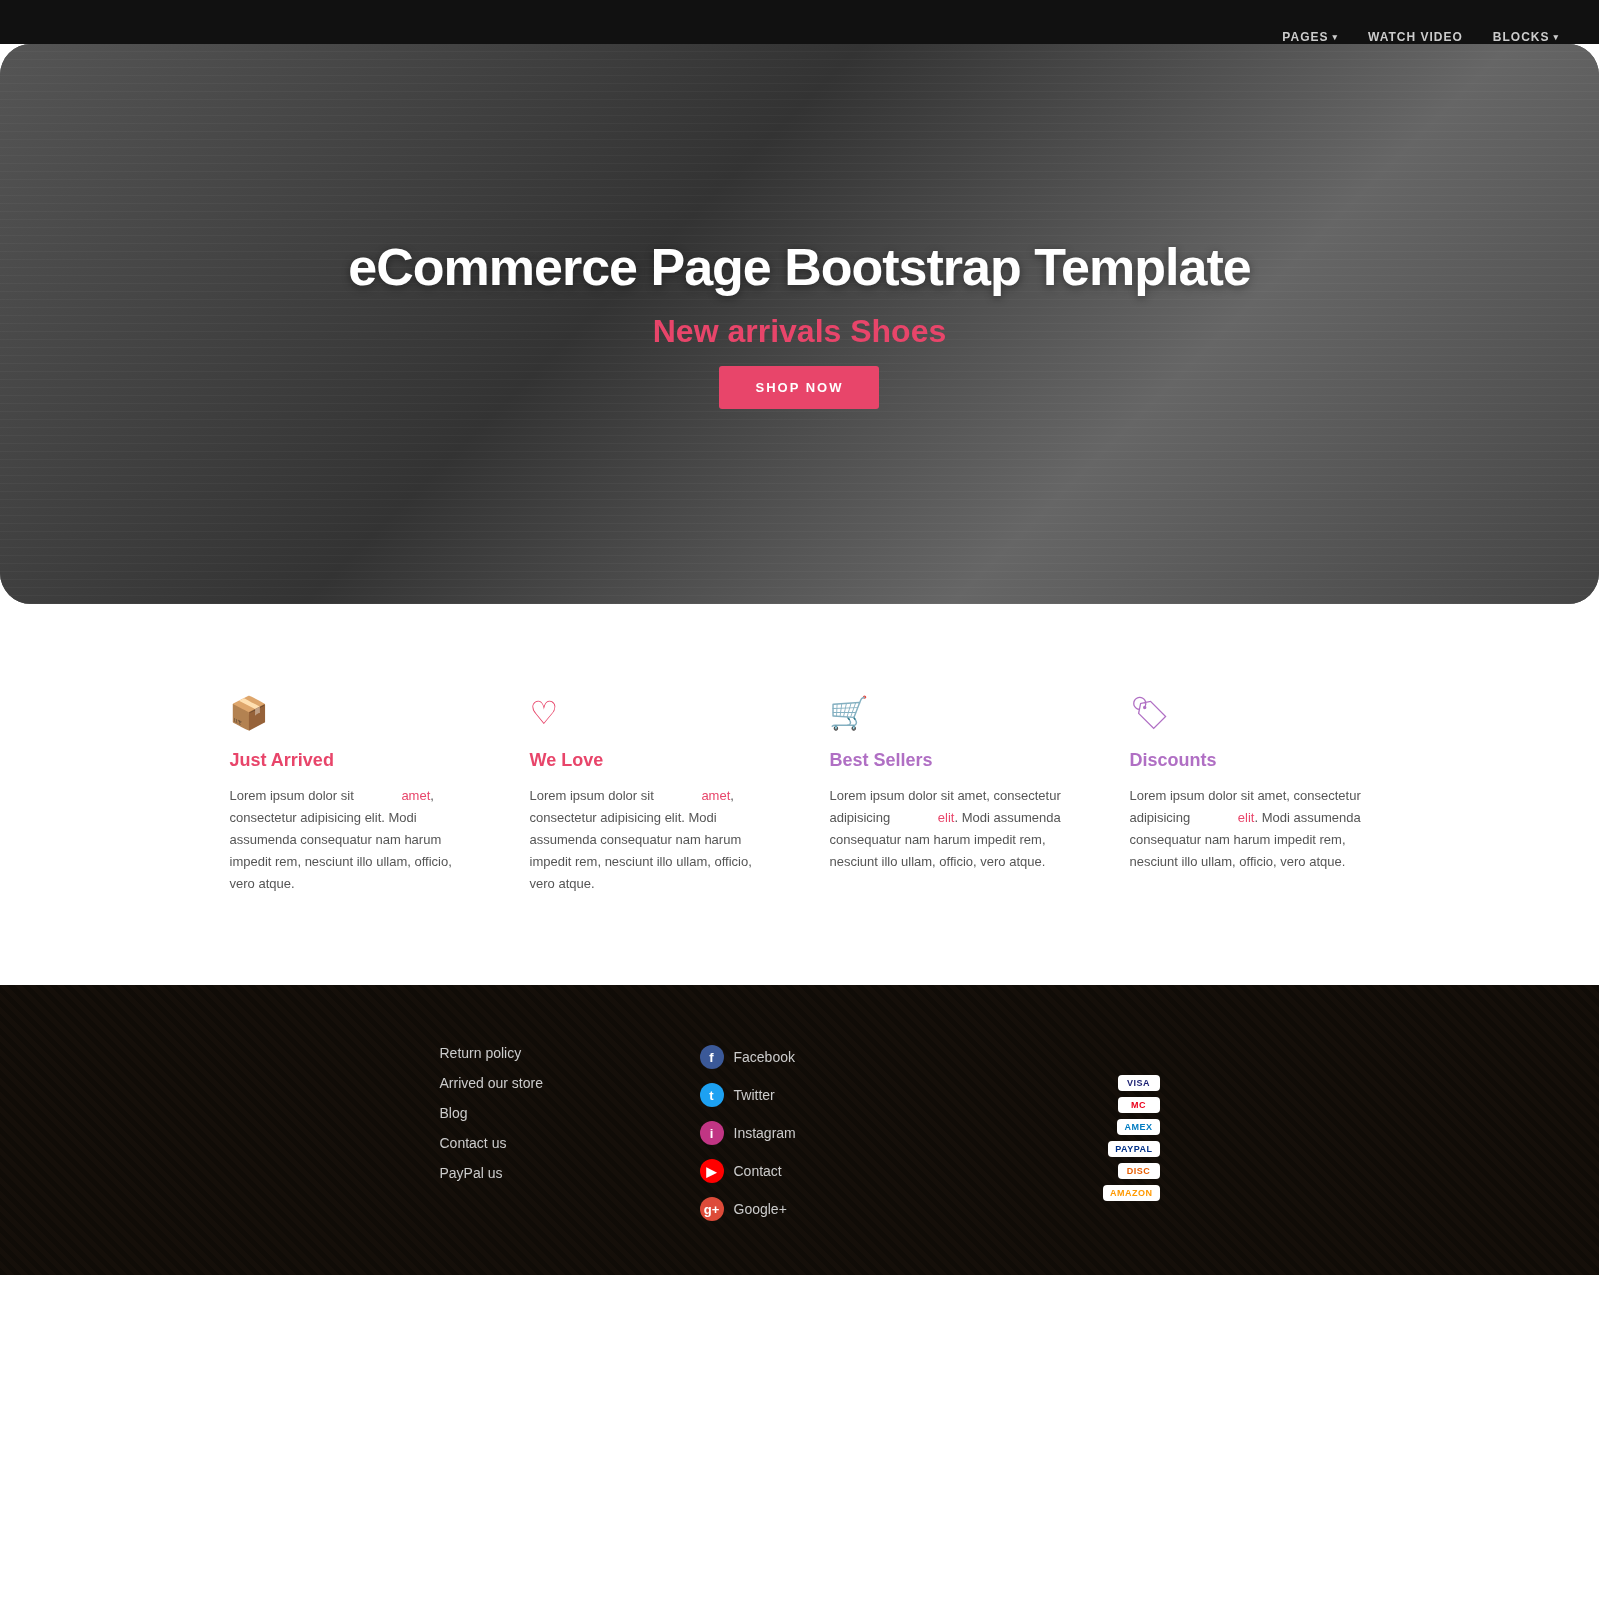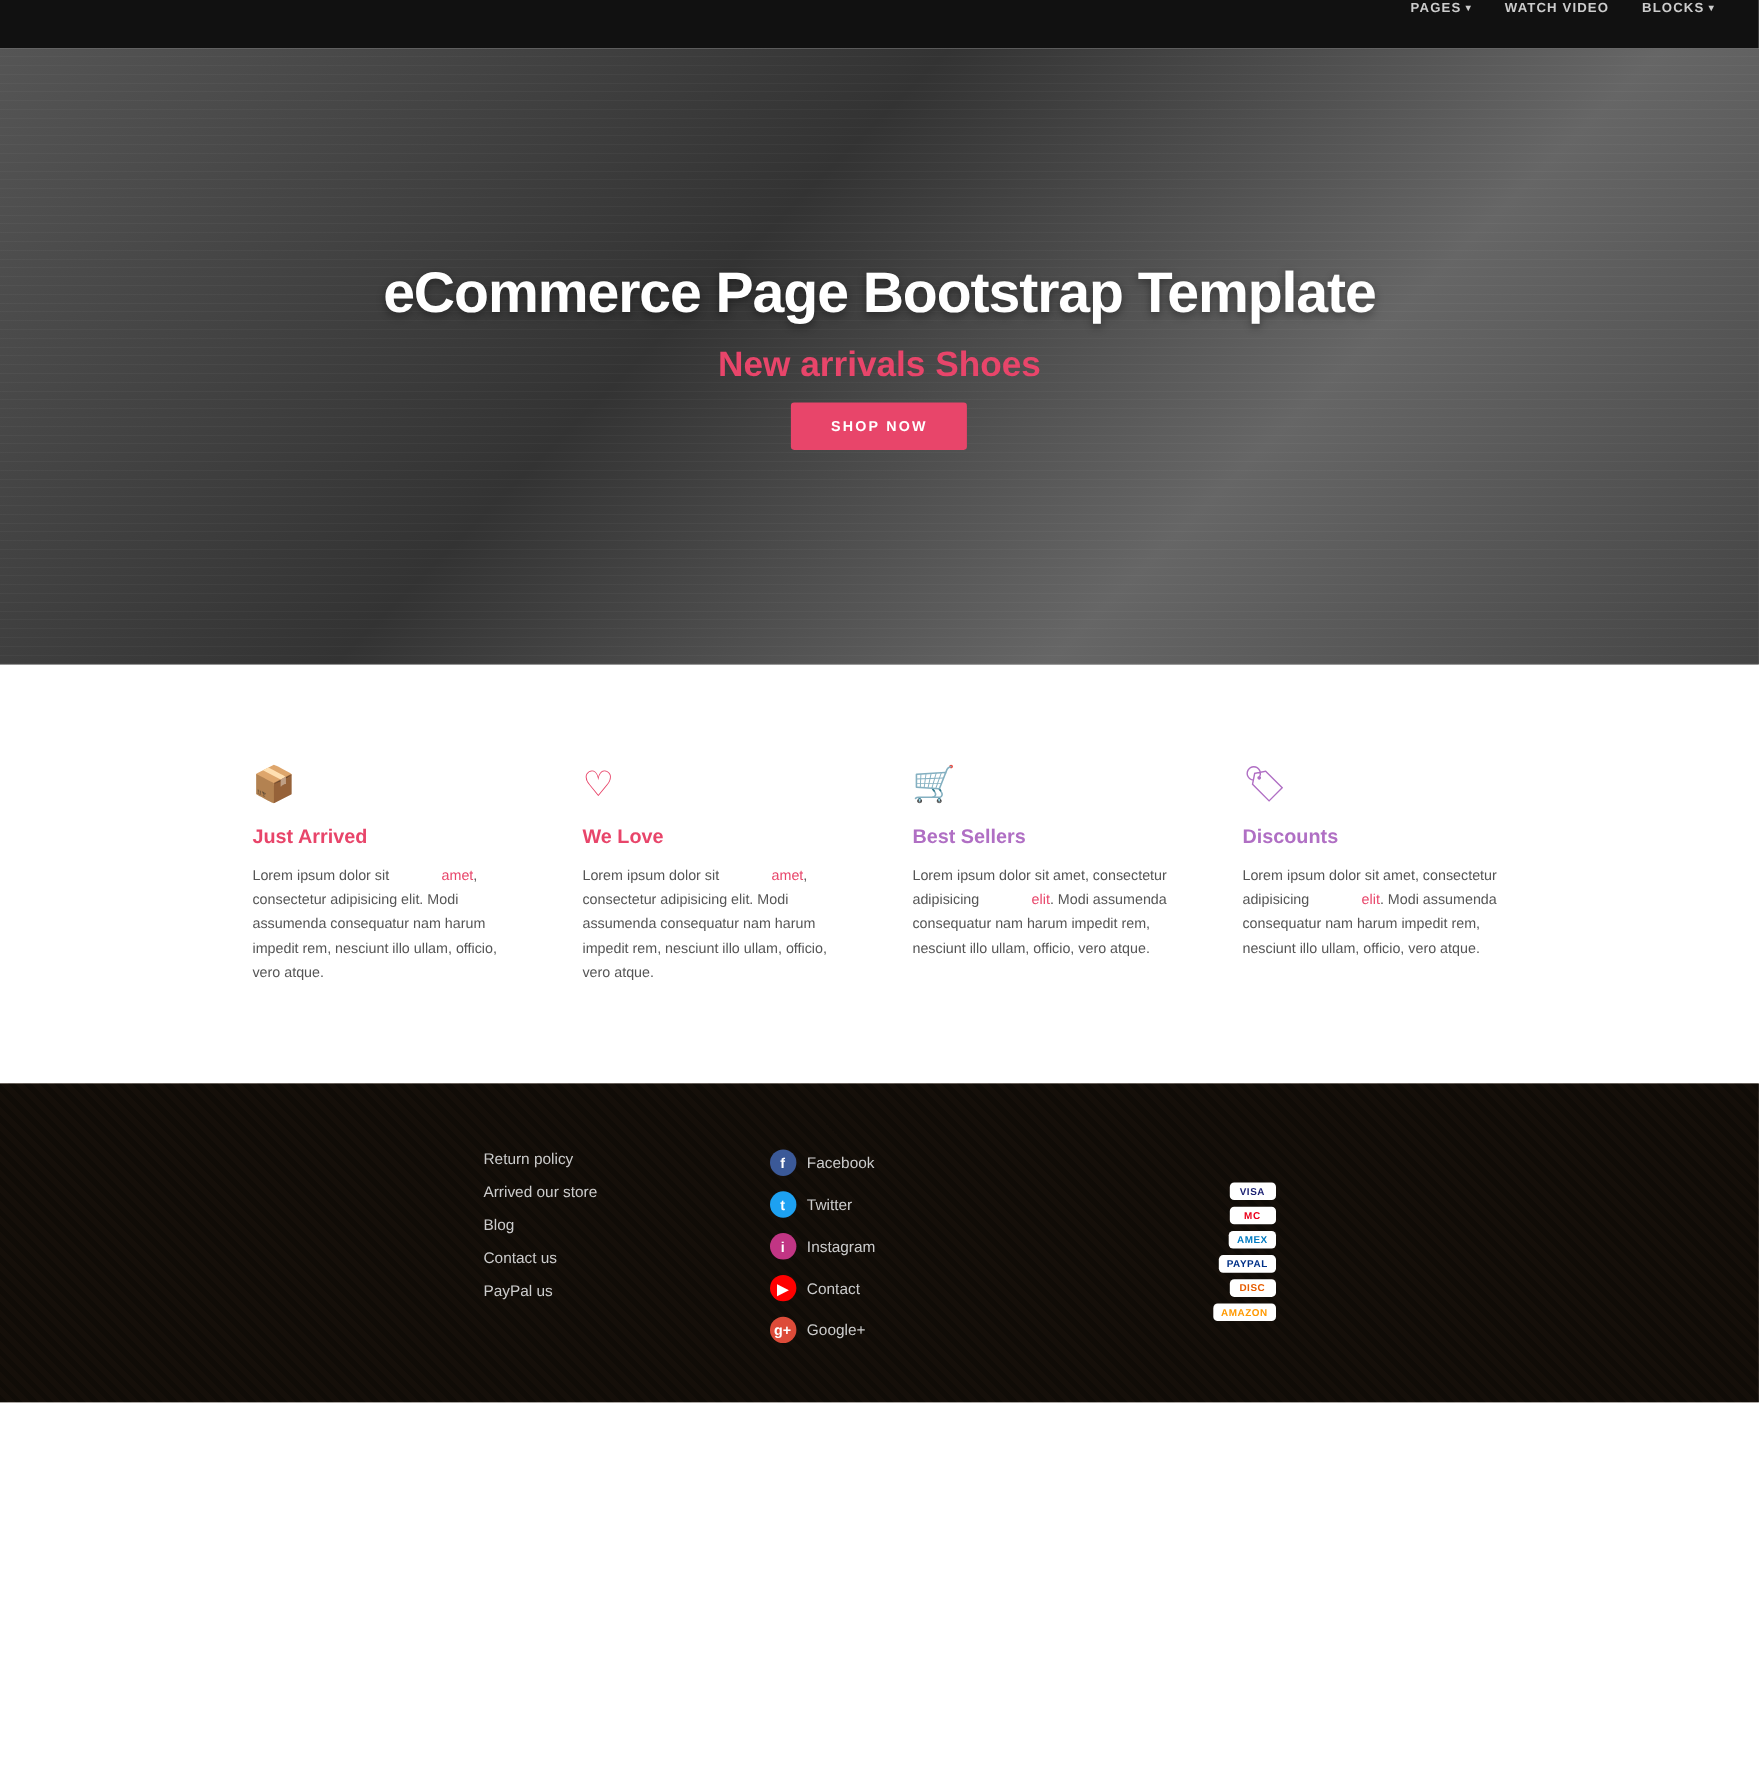--- a/index.html
+++ b/index.html
@@ -3,21 +3,21 @@
   <meta charset="utf-8">
   <style>
     * { margin: 0; padding: 0; box-sizing: border-box; }
     body { font-family: 'Segoe UI', Arial, sans-serif; background: #fff; overflow-x: hidden; }
 
     
     .navbar {
       background: #111;
       display: flex;
       justify-content: flex-end;
-      align-items: flex-start;
+      align-items: flex-end;
       padding: 0 40px;
       height: 44px;
       gap: 30px;
     }
     .nav-item {
       color: #ccc;
       font-size: 12px;
       font-weight: 600;
       letter-spacing: 1px;
       text-transform: uppercase;
@@ -35,20 +35,21 @@
       height: 560px;
       background: linear-gradient(rgba(0,0,0,0.45), rgba(0,0,0,0.45)), #888;
       background-size: cover;
       background-position: center;
       display: flex;
       flex-direction: column;
       align-items: center;
       justify-content: center;
       text-align: center;
       overflow: hidden;
+      border-radius: 31px;
     }
     
     .hero-bg {
       position: absolute;
       inset: 0;
       background:
         repeating-linear-gradient(
           0deg,
           rgba(255,255,255,0.03) 0px,
           rgba(255,255,255,0.03) 1px,

